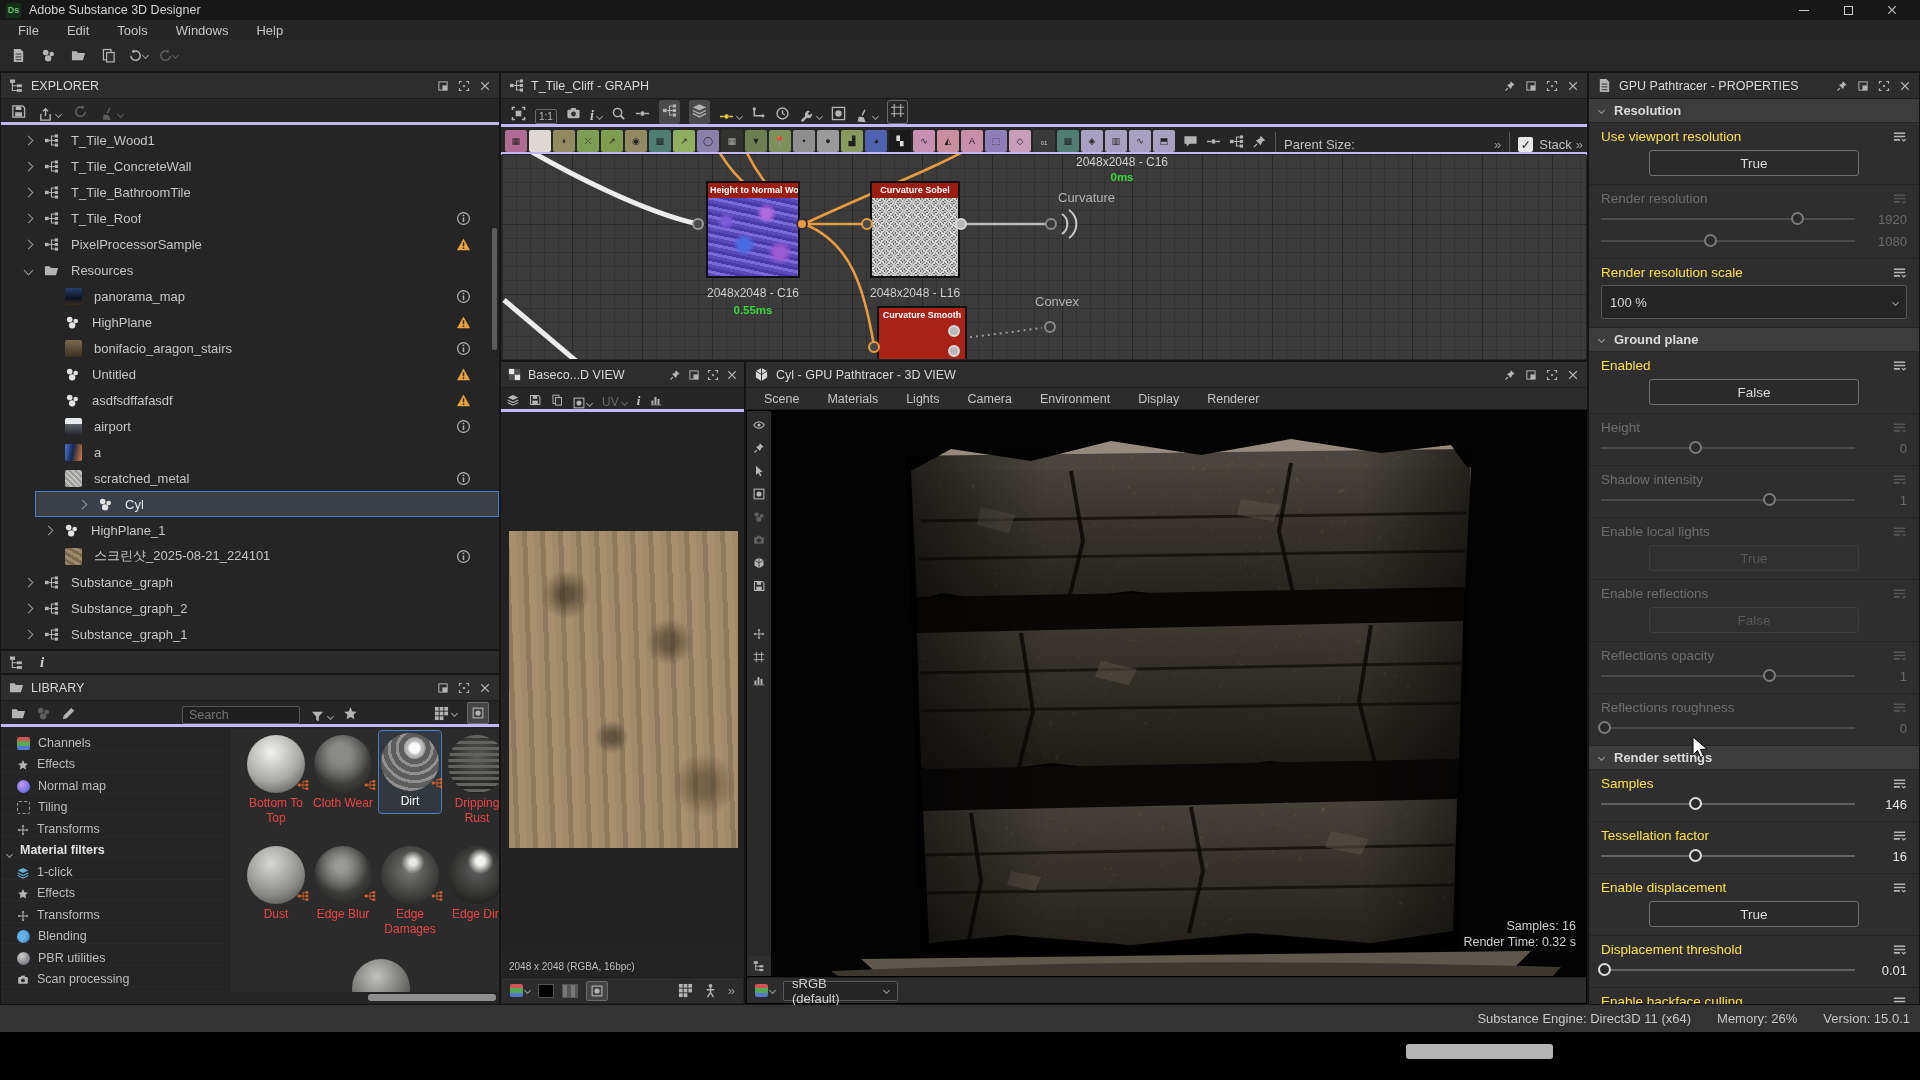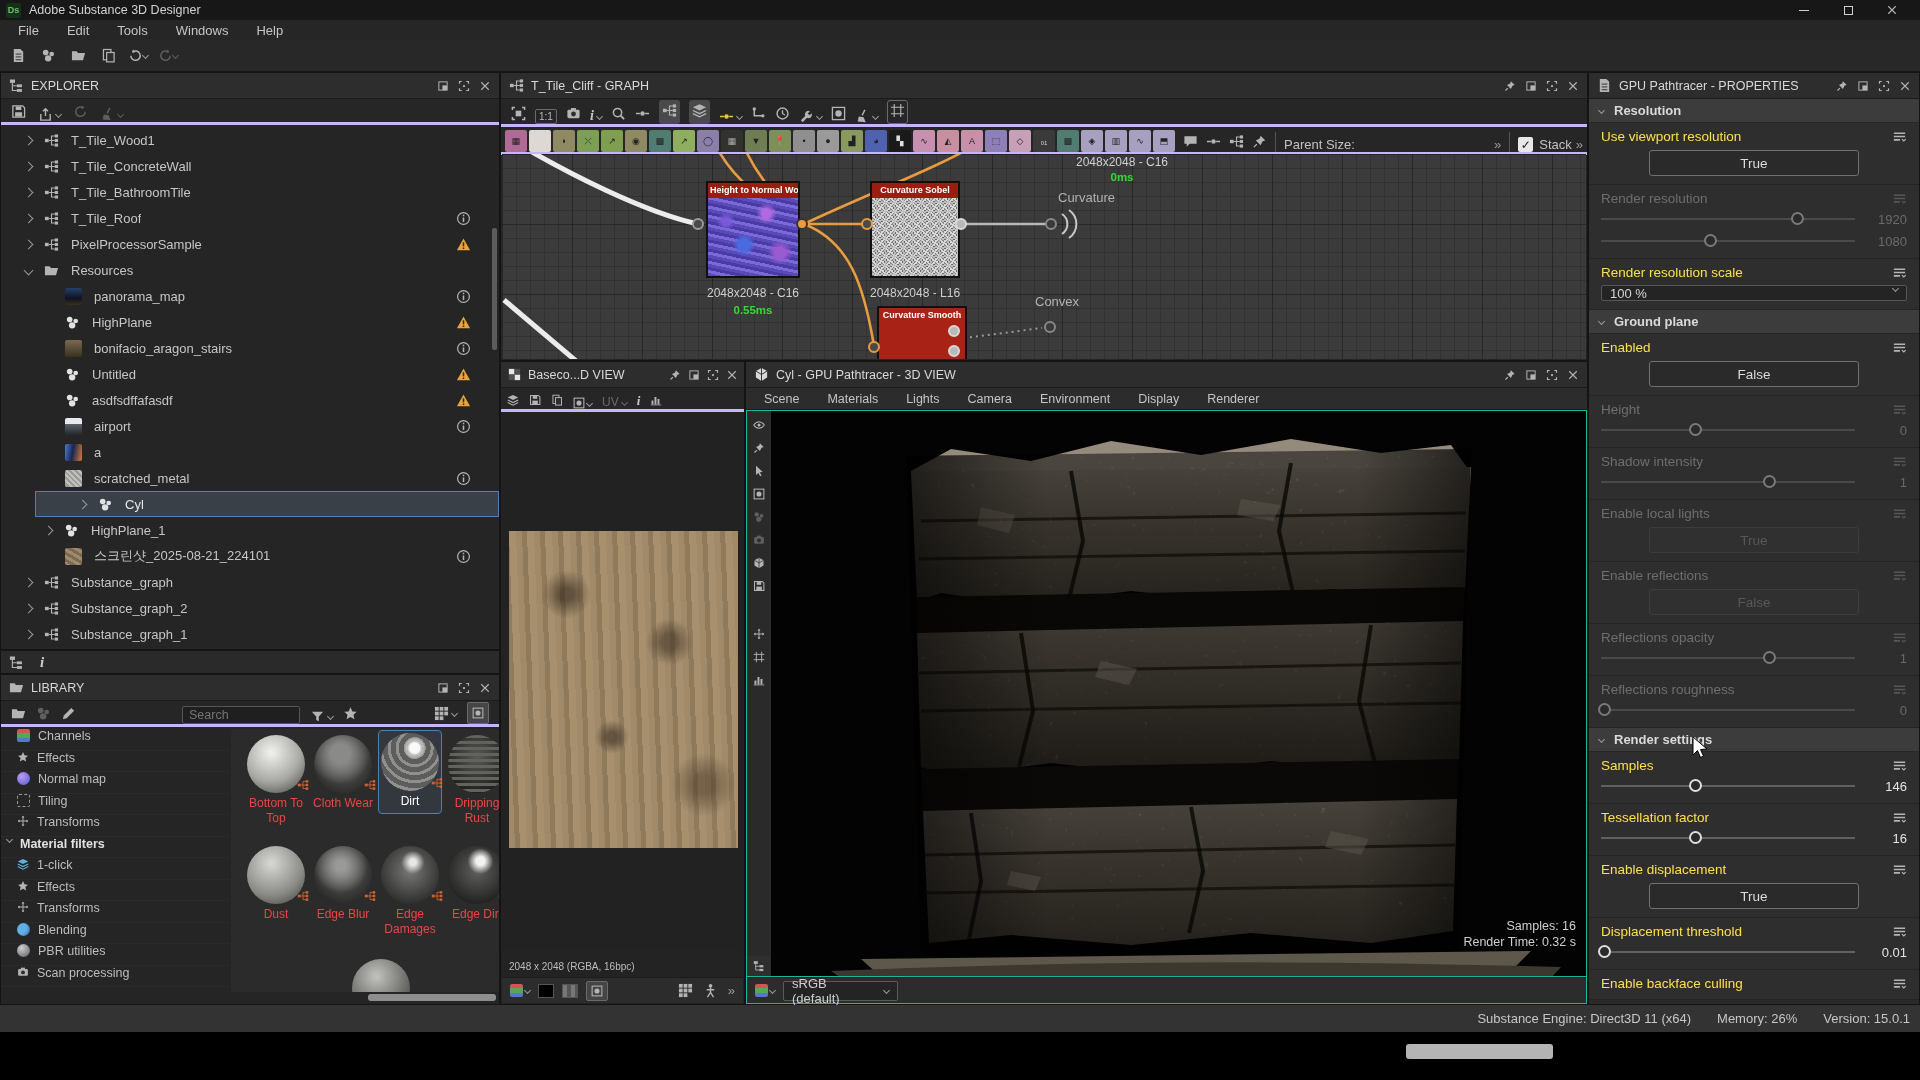--- a/index.html
+++ b/index.html
@@ -27,21 +27,21 @@
 .hic{margin-left:auto;display:flex;gap:9px;align-items:center}
 .ptool{height:26px;display:flex;align-items:flex-end;gap:12px;padding:0 10px;background:#262626;border-bottom:3px solid #c4b5fd}
 
 .trow{height:26px;display:flex;align-items:center;gap:12px;padding-right:6px;position:relative}
 .tlab{white-space:nowrap;overflow:hidden;color:#c6c6c6}
 .mini{width:17px;height:17px;border-radius:2px;flex:none}
 .badge{margin-left:auto;margin-right:22px}
 .sel{background:#3a4047;outline:1px solid #4a7fc1;outline-offset:-1px}
 .vscroll{position:absolute;width:5px;border-radius:2px;background:#5c5c5c}
 
-.librow{height:21.5px;display:flex;align-items:flex-start;gap:8px;padding-left:16px;color:#bdbdbd;font-size:12.5px;border-bottom:1px solid #2a2a2a}
+.librow{height:21.5px;display:flex;align-items:flex-end;gap:8px;padding-left:16px;color:#bdbdbd;font-size:12.5px;border-bottom:1px solid #2a2a2a}
 .sic{width:13px;height:13px;flex:none;border-radius:2px}
 .search{width:118px;height:18px;background:#1f1f1f;border:1px solid #555;color:#8a8a8a;font:12.5px "Liberation Sans",sans-serif;padding:0 6px;border-radius:2px}
 .thumb{position:absolute;width:62px;text-align:center}
 .ball{width:58px;height:58px;border-radius:50%;margin:2px auto 3px;position:relative}
 .ball .nb{position:absolute;right:-4px;bottom:2px;color:#d4622a}
 .tname{font-size:12px;color:#ef4444;line-height:1.25}
 .thsel{outline:1px solid #4a7fc1;background:#33383f;border-radius:3px}
 
 .gcanvas{position:absolute;background-color:#3b3b3b;
  background-image:linear-gradient(rgba(0,0,0,.16) 1px,transparent 1px),linear-gradient(90deg,rgba(0,0,0,.16) 1px,transparent 1px),linear-gradient(rgba(0,0,0,.18) 1px,transparent 1px),linear-gradient(90deg,rgba(0,0,0,.18) 1px,transparent 1px);
@@ -72,21 +72,21 @@
 .dis .hamb{color:#565656}
 .tbtn{height:26px;width:210px;margin:6px auto 0;border:1px solid #707070;border-radius:3px;background:#2a2a2a;color:#dcdcdc;display:flex;align-items:center;justify-content:center;font-size:13.5px}
 .dis .tbtn{border-color:#3d3d3d;color:#585858;background:#303030}
 .slid{height:18px;display:flex;align-items:center;gap:10px;margin-top:4px}
 .track{flex:1;height:2px;background:#606060;position:relative}
 .dis .track{background:#4a4a4a}
 .knob{position:absolute;top:-6px;width:13px;height:13px;border:2px solid #dedede;border-radius:50%;background:#2a2a2a;transform:translateX(-6px)}
 .dis .knob{border-color:#7a7a7a}
 .sval{width:42px;text-align:right;color:#e4e4e4;font-size:13px}
 .dis .sval{color:#6a6a6a}
-.ddfull{height:16px;border:1px solid #565656;background:#242424;display:flex;padding:0 8px;border-radius:2px;margin-top:5px;color:#d6d6d6}
+.ddfull{height:34px;border:1px solid #565656;background:#242424;display:flex;align-items:center;padding:0 8px;border-radius:2px;margin-top:5px;color:#d6d6d6}
 .statusbar{left:0;top:1005px;width:1920px;height:27px;background:#333;display:flex;align-items:center;justify-content:flex-end;gap:26px;padding-right:10px;color:#c6c6c6}
 .blackstrip{left:0;top:1032px;width:1920px;height:48px;background:#000}
 </style>
 </head>
 <body>
 
 <svg width="0" height="0" style="position:absolute">
 <defs>
 <symbol id="s-graph" viewBox="0 0 16 16">
         <rect x="1" y="6.2" width="4" height="3.6" fill="currentColor"></rect>
@@ -965,21 +965,21 @@
             <use href="#s-grid"></use>
           </svg>
         <svg class="i">
             <use href="#s-manny"></use>
           </svg>
         <span style="color:#9a9a9a">»</span>
       </span>
     </div>
   </div>
 
-  <div class="panel" style="left:745px;top:361px;width:843px;height:644px;background:#14b8a6">
+  <div class="panel" style="left:745px;top:361px;width:843px;height:644px;background:#000000">
     <div class="hdr">
       <svg class="i" style="color:#d8d8d8">
           <use href="#s-cube"></use>
         </svg>
       <span class="t">Cyl - GPU Pathtracer - 3D VIEW</span>
       <span class="hic">
         <svg class="i sm">
             <use href="#s-pin"></use>
           </svg>
         <svg class="i sm">

